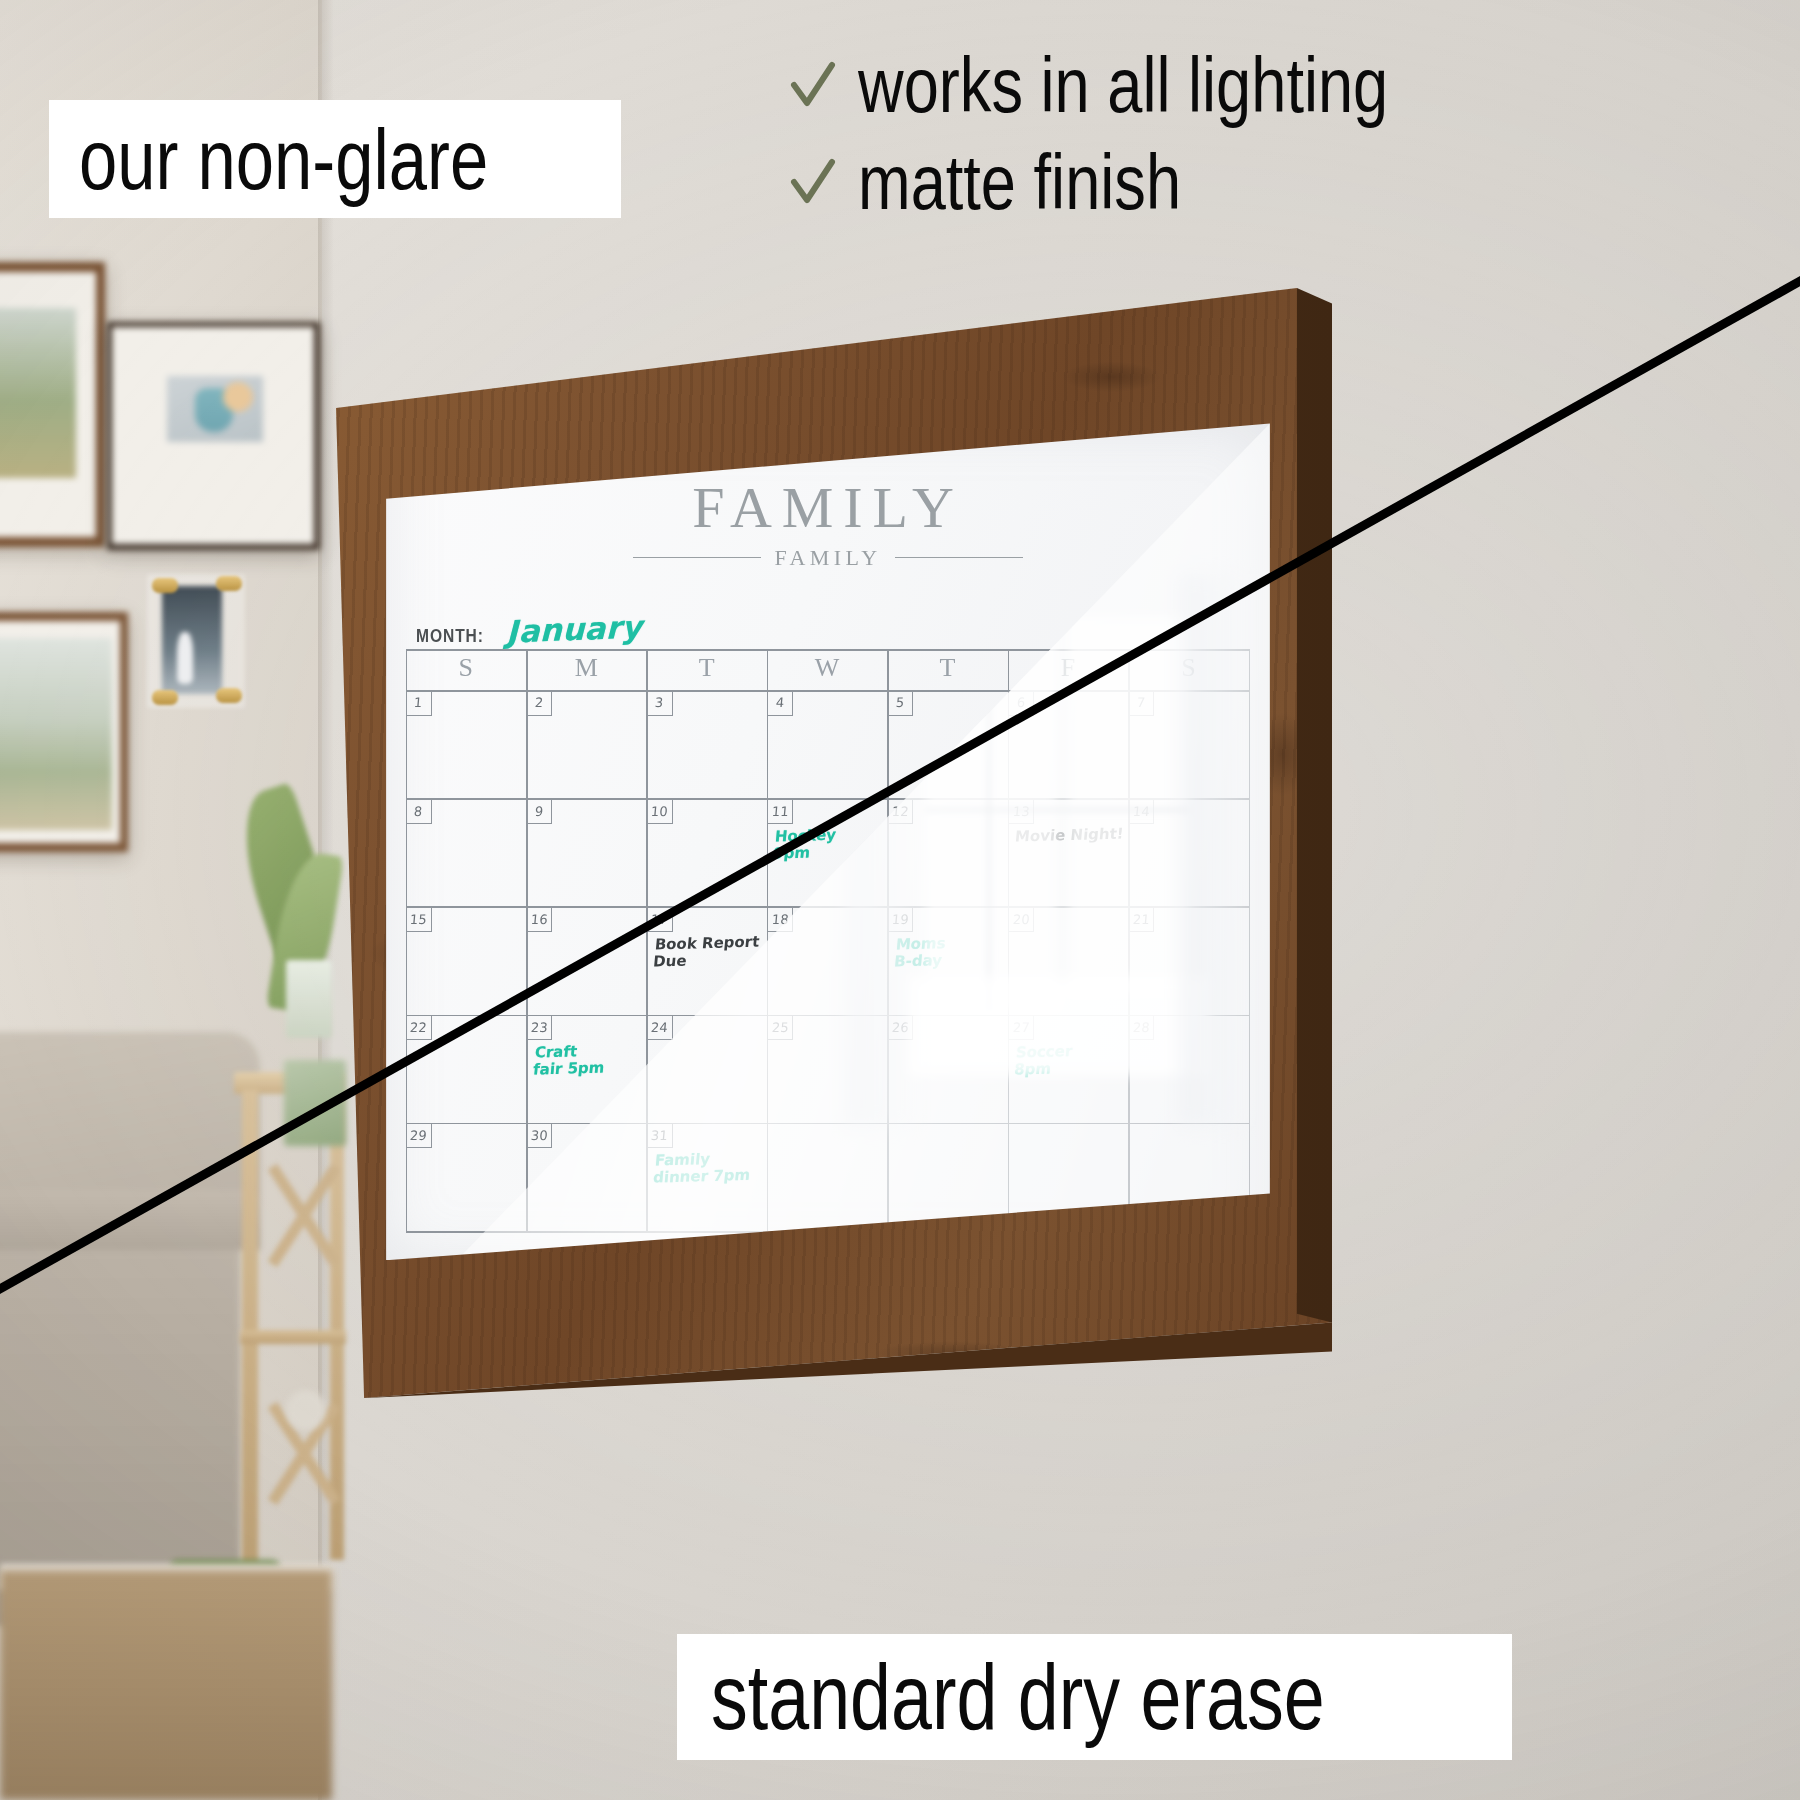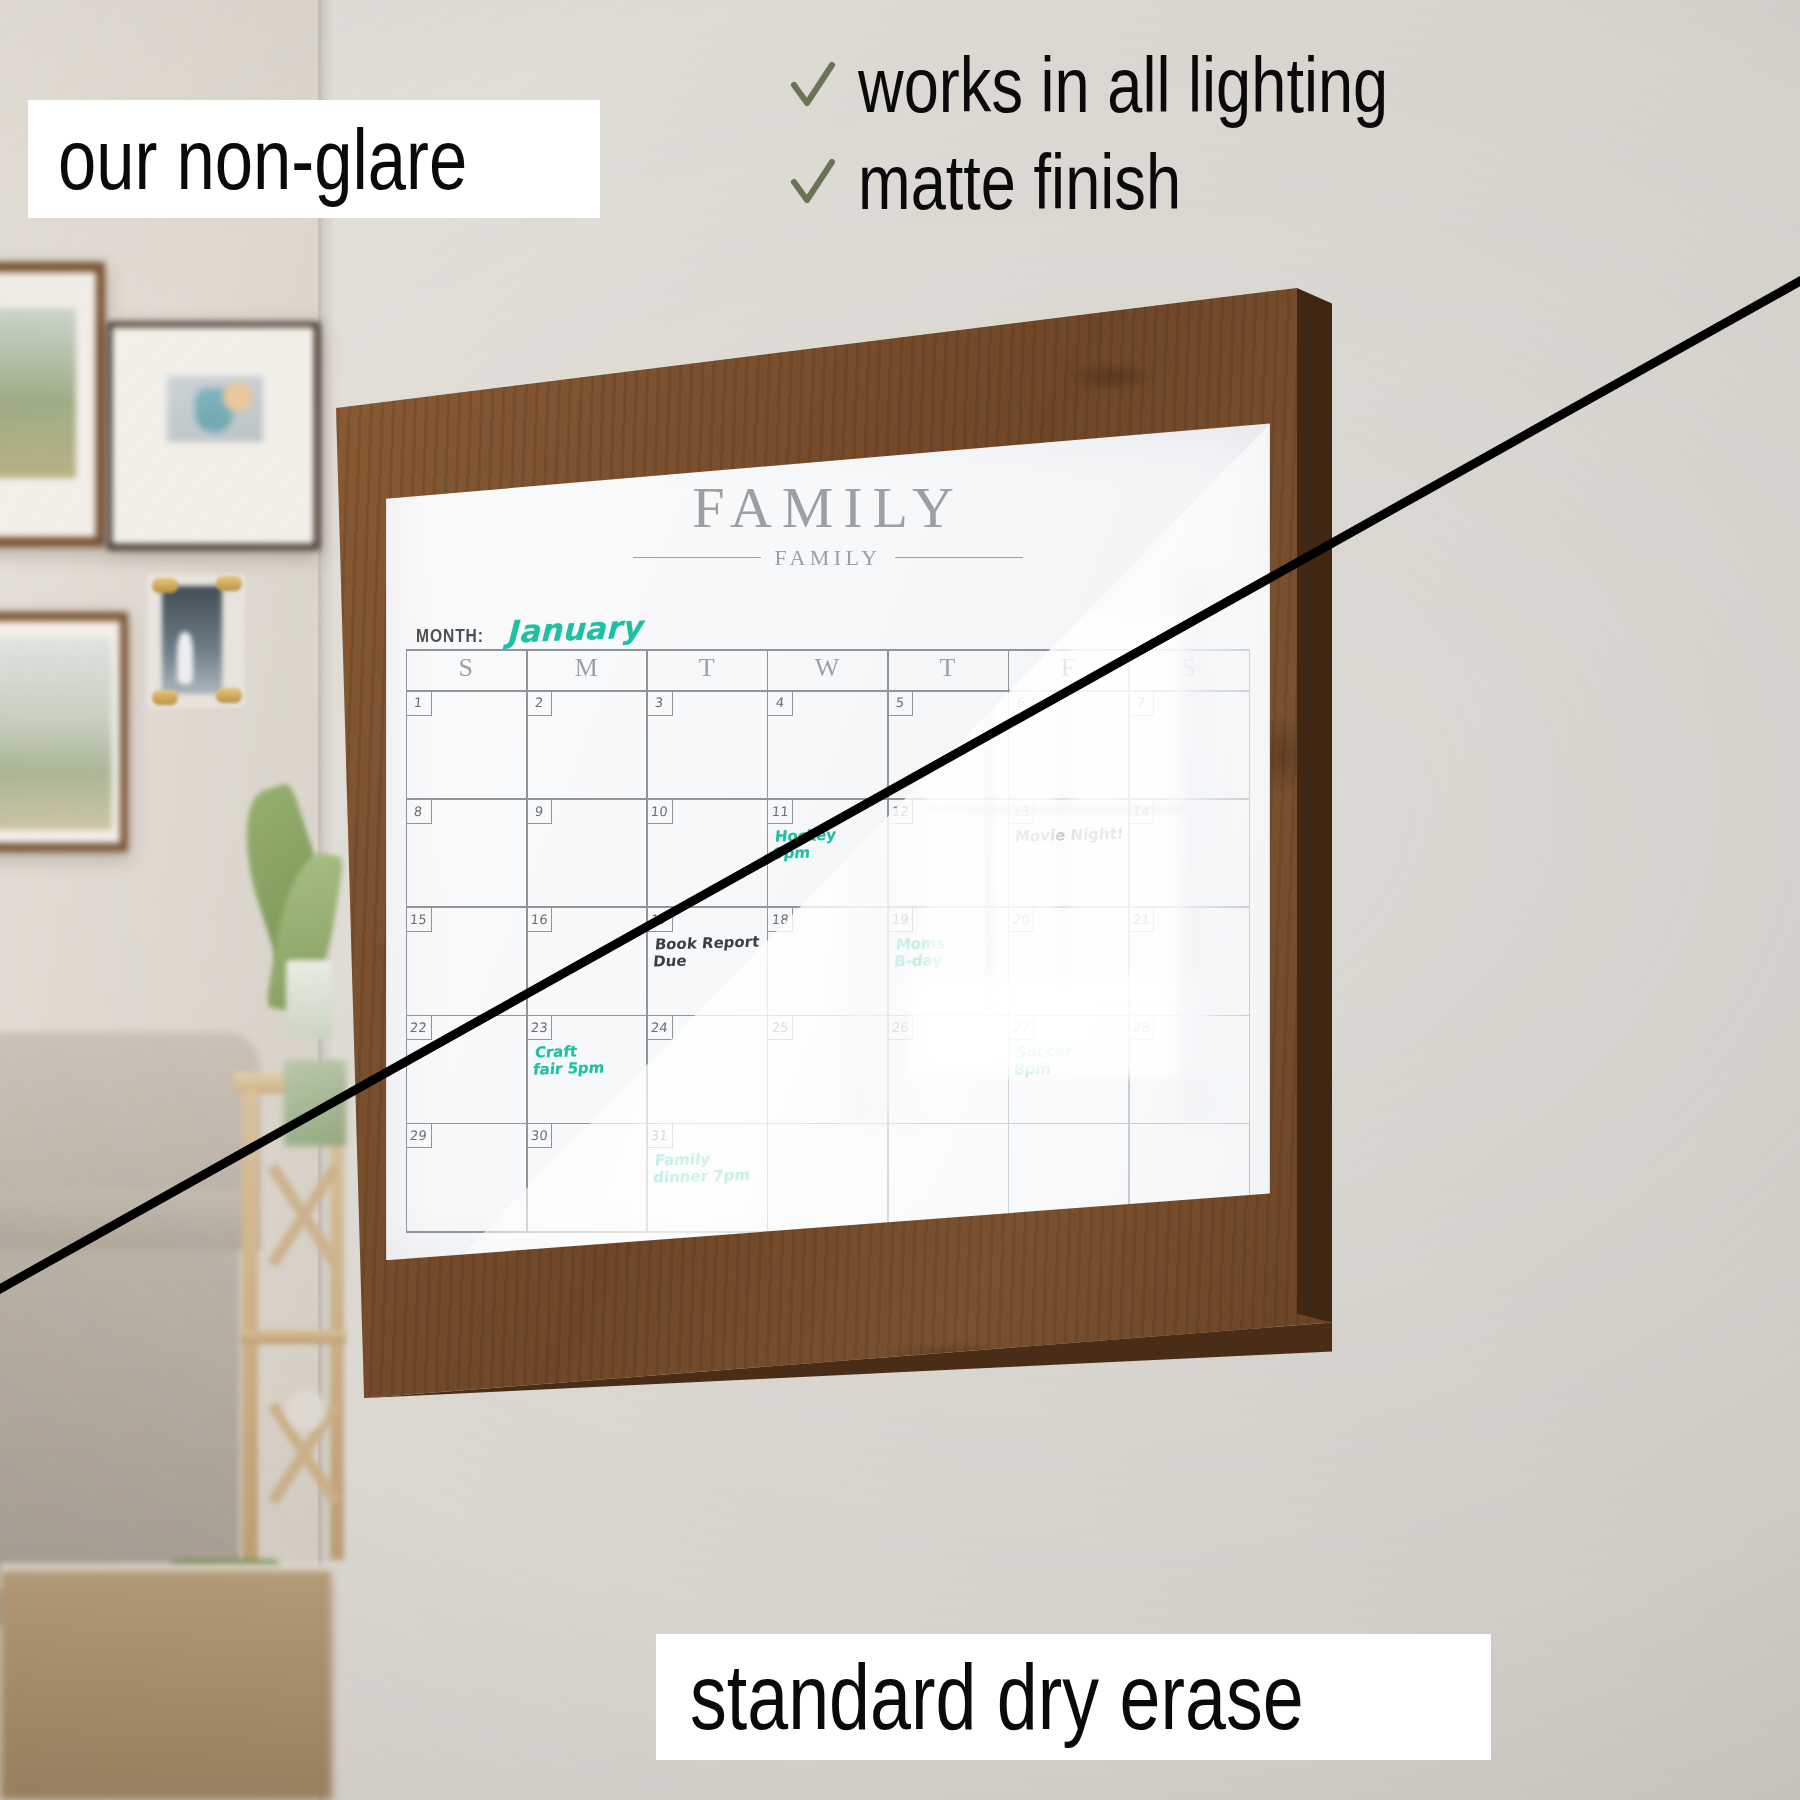--- a/index.html
+++ b/index.html
@@ -180,21 +180,21 @@
   .note.teal { color:#21c0a3; text-shadow:0 0 1px rgba(33,192,163,.45); }
   .note.black { color:#3b3f42; }
 
   
   #split {
     position:absolute; inset:0; pointer-events:none;
   }
 
   
   .tagbox {
-    position:absolute; background:#ffffff; display:flex; align-items:center;
+    position:absolute; background:#ffffff; display:flex; align-items:center;margin-left:21px;
   }
   .tagtext {
     font-family:"Liberation Sans Narrow","Liberation Sans",sans-serif;
     color:#0a0a0a; font-weight:400; white-space:nowrap;
     transform:scaleX(.80); transform-origin:left center;
   }
   #tag-top { left:28px; top:100px; height:118px; padding:0 30px; }
   #tag-top .tagtext { font-size:86px; }
   #tag-bottom { left:656px; top:1634px; height:126px; padding:0 34px; }
   #tag-bottom .tagtext { font-size:92px; }

